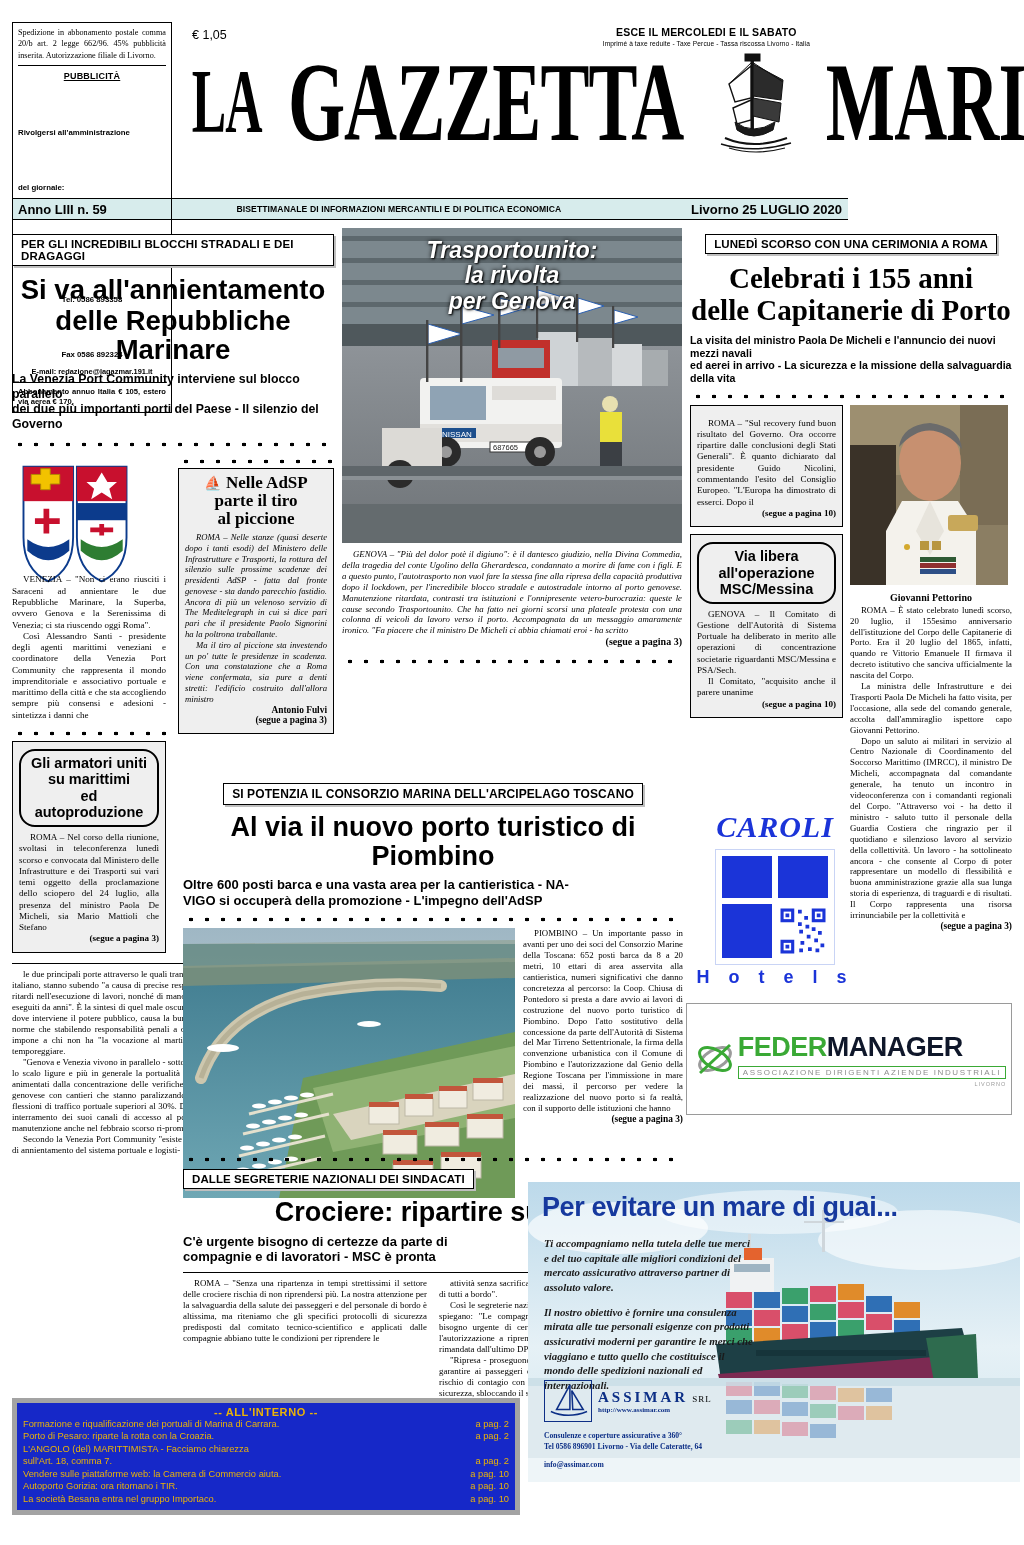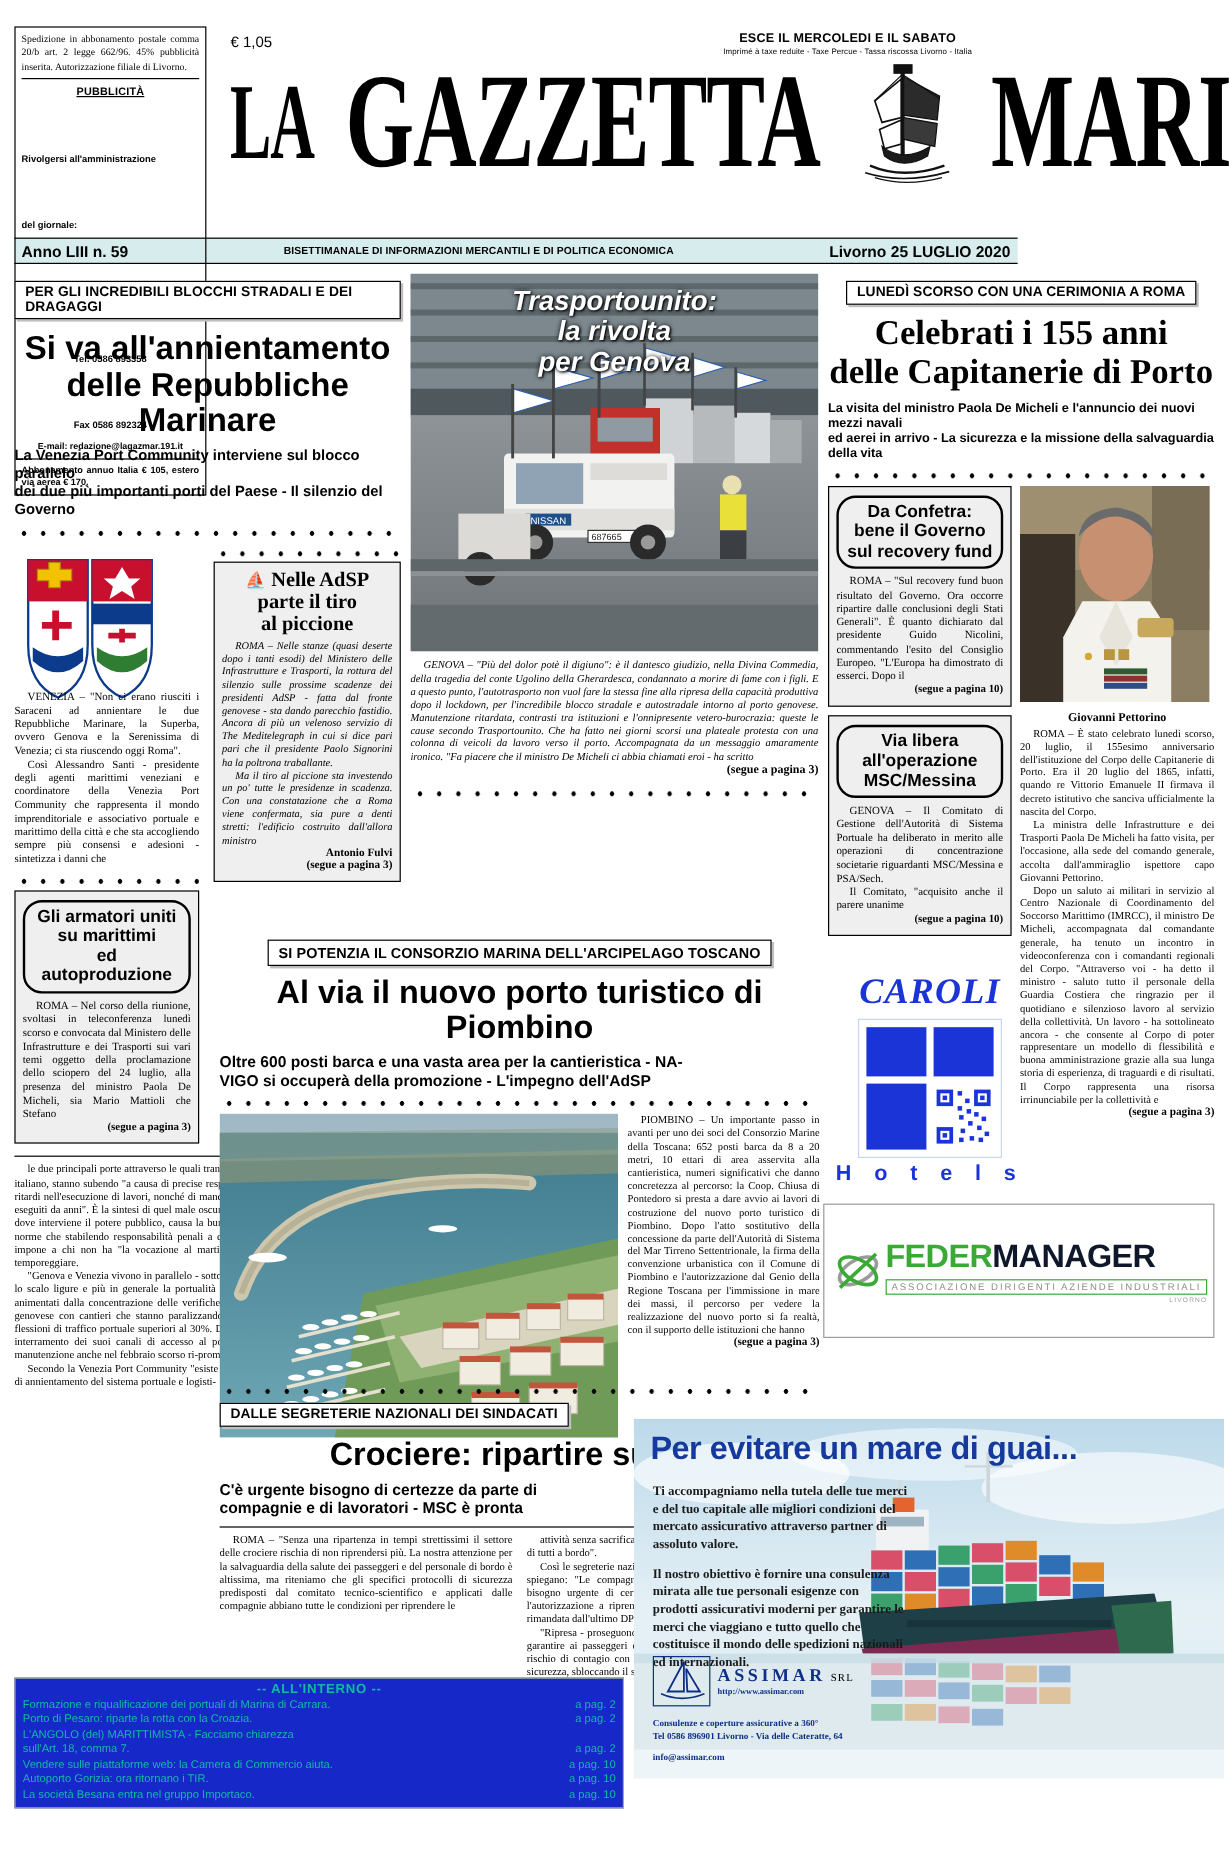--- a/index.html
+++ b/index.html
@@ -102,21 +102,21 @@
   .hero .overtitle {
     position:absolute; left:0; right:0; top:10px; text-align:center;
     font-family:"Liberation Sans", sans-serif; font-weight:bold; font-style:italic;
     font-size:23px; line-height:1.1; color:#ffffff;
     text-shadow:0 0 4px rgba(0,0,0,.85), 1px 1px 2px #000;
     z-index:4;
   }
 
   
   .interno {
-    background:#1628c8; color:#14b8a6; border:1px solid #a3a3a3;
+    background:#1628c8; color:#eab308; border:5px solid #a3a3a3;
     font-family:"Liberation Sans", sans-serif; padding:3px 6px 5px;
   }
   .interno .t { text-align:center; font-weight:bold; font-size:11px; letter-spacing:.6px; }
   .interno table { width:100%; border-collapse:collapse; }
   .interno td { font-size:9.3px; line-height:1.34; padding:0; }
   .interno td.pg { text-align:right; white-space:nowrap; width:52px; }
 
   
   .ad-caroli { border:0; text-align:center; padding-top:4px; }
   .caroli-word { font-family:"Liberation Serif", serif; font-style:italic; font-weight:bold;
@@ -133,21 +133,21 @@
   .feder-grey { color:#0f172a; }
   .feder-sub { font-family:"Liberation Sans", sans-serif; font-size:8px; color:#8e8e8e;
                letter-spacing:1.6px; border:1.4px solid #3aa935; padding:1px 4px; margin-top:3px; }
   .feder-liv { font-family:"Liberation Sans", sans-serif; font-size:5.5px; color:#9b9b9b;
                letter-spacing:1px; text-align:right; margin-top:2px; }
 
   .ad-assimar { position:relative; width:492px; height:300px; overflow:hidden; border:0; }
   .assimar-title { font-family:"Liberation Sans", sans-serif; font-weight:bold; font-size:27px;
                    color:#16399e; position:absolute; left:14px; top:10px; z-index:5; letter-spacing:-.4px; }
   .assimar-body { position:absolute; left:16px; top:54px; width:212px; z-index:5;
-                  font-family:"Liberation Serif", serif; font-weight:bold;
+                  font-family:"Liberation Serif", serif; font-style:italic; font-weight:bold;
                   font-size:10.8px; line-height:1.36; color:#1a1a1a; }
   .assimar-body p { margin:0 0 10px; }
   .assimar-foot { position:absolute; left:16px; bottom:12px; z-index:5; }
   .assimar-name { font-family:"Liberation Serif", serif; font-weight:bold; font-size:15px;
                   letter-spacing:3px; color:#0d2f86; }
   .assimar-srl { font-size:9px; letter-spacing:1px; }
   .assimar-url { font-family:"Liberation Serif", serif; font-weight:bold; font-size:7px; color:#0d2f86; }
   .assimar-small { font-family:"Liberation Serif", serif; font-weight:bold; font-size:7.6px; color:#0d2f86; line-height:1.45; }
 
   .cap { text-align:center; font-family:"Liberation Serif", serif; font-weight:bold; font-size:10px; padding:3px 0 2px; }
@@ -376,25 +376,20 @@
       <div class="hl-serif" style="font-size:29px;text-align:center;margin-top:9px">Celebrati i 155 anni</div>
       <div class="hl-serif" style="font-size:29px;text-align:center;margin-top:2px">delle Capitanerie di Porto</div>
       <div class="deck" style="font-size:10.6px;margin-top:8px">La visita del ministro Paola De Micheli e l'annuncio dei nuovi mezzi navali</div>
       <div class="deck" style="font-size:10.6px">ed aerei in arrivo - La sicurezza e la missione della salvaguardia della vita</div>
       <div class="dots" style="margin-top:7px"></div>
 
       <div style="display:flex;margin-top:4px">
 
         <div style="width:160px;flex:0 0 160px;padding-right:7px">
           <div class="boxed" style="padding:7px 6px">
-            <div class="rounded-label">
-              <div>Da Confetra:</div>
-              <div>bene il Governo</div>
-              <div>sul recovery fund</div>
-            </div>
             <div class="body-txt" style="margin-top:5px">ROMA – "Sul recovery fund buon risultato del Governo. Ora occorre ripartire dalle conclusioni degli Stati Generali". È quanto dichiarato dal presidente Guido Nicolini, commentando l'esito del Consiglio Europeo. "L'Europa ha dimostrato di esserci. Dopo il</div>
             <div class="body-txt cont">(segue a pagina 10)</div>
           </div>
 
           <div class="boxed" style="padding:7px 6px;margin-top:7px">
             <div class="rounded-label">
               <div>Via libera</div>
               <div>all'operazione</div>
               <div>MSC/Messina</div>
             </div>

